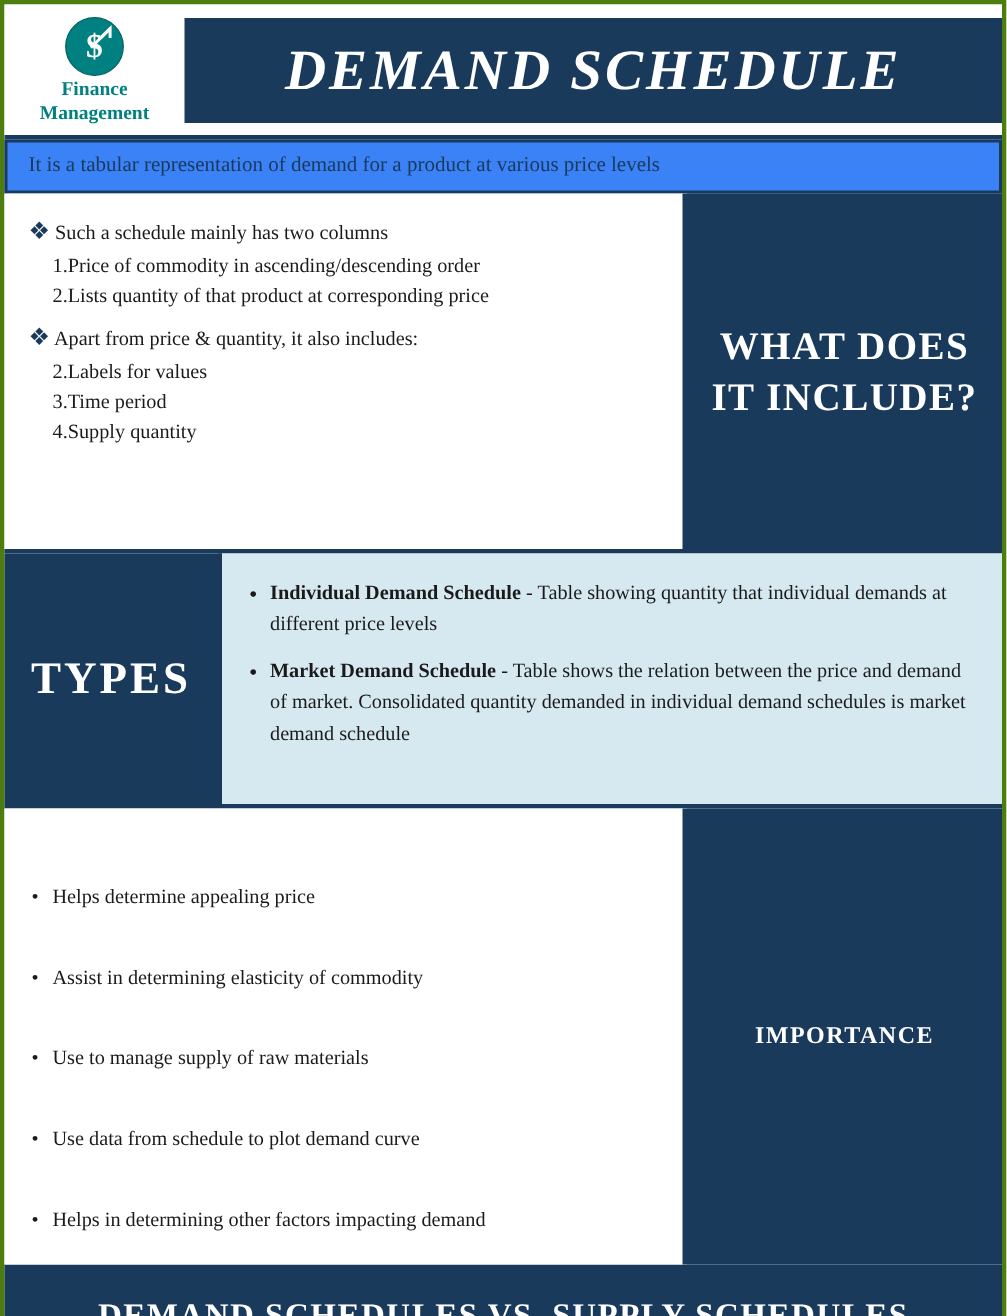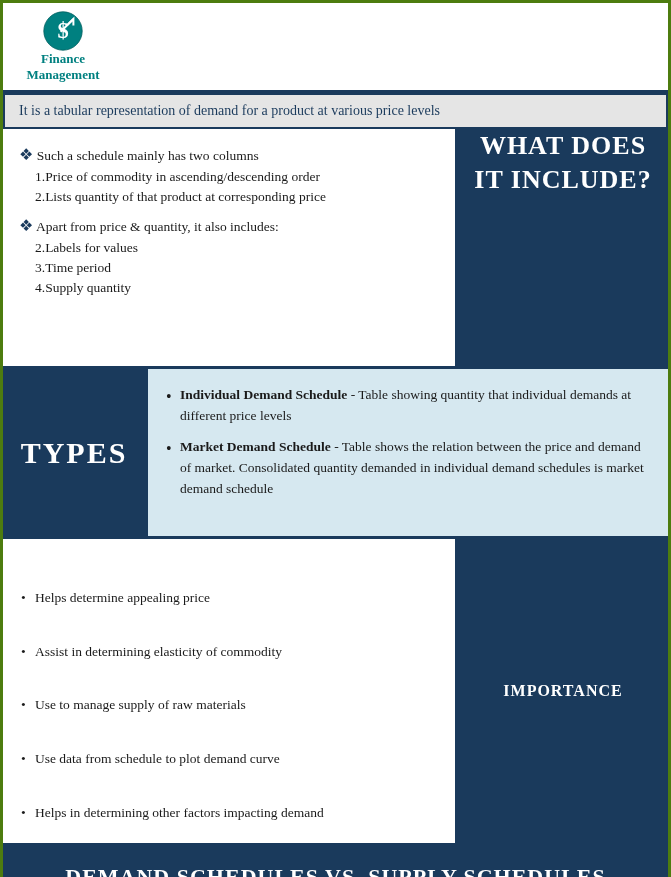--- a/index.html
+++ b/index.html
@@ -55,21 +55,21 @@
       color: white;
       font-size: 38px;
       font-weight: 900;
       letter-spacing: 2px;
       text-transform: uppercase;
       font-style: italic;
     }
 
     
     .subtitle-bar {
-      background: #e5e5e5;
+      background: #3b82f6;
       border: 2px solid #1a3a5c;
       padding: 8px 14px;
       font-size: 14px;
       color: #1a3a5c;
       text-align: left;
     }
 
     
     .section-what {
       display: flex;
@@ -79,21 +79,21 @@
     .section-what-left {
       flex: 1;
       padding: 14px 16px;
       background: white;
       border-right: 3px solid #1a3a5c;
     }
     .section-what-right {
       width: 210px;
       background: #1a3a5c;
       display: flex;
-      align-items: flex-start;
+      align-items: center;
       justify-content: center;
       flex-shrink: 0;
     }
     .what-heading {
       color: white;
       font-size: 26px;
       font-weight: bold;
       text-align: center;
       text-transform: uppercase;
       line-height: 1.3;
@@ -254,20 +254,23 @@
 
         <text x="25" y="34" font-size="28" font-weight="bold" fill="white" text-anchor="middle" font-family="Georgia">$</text>
 
         <polyline points="30,18 38,10 38,18" fill="none" stroke="white" stroke-width="2.5"></polyline>
         <line x1="38" y1="10" x2="22" y2="26" stroke="white" stroke-width="2.5"></line>
       </svg>
       <div class="logo-text">
         <span>Finance</span><br>
         <span>Management</span>
       </div>
+    </div>
+    <div class="title-area">
+      <h1 class="main-title">DEMAND SCHEDULE</h1>
     </div>
   </div>
 
   <div class="subtitle-bar">
     <span>It is a tabular representation of demand for a product at various price levels</span>
   </div>
 
   <div class="section-what">
     <div class="section-what-left">
       <ul class="what-list">

